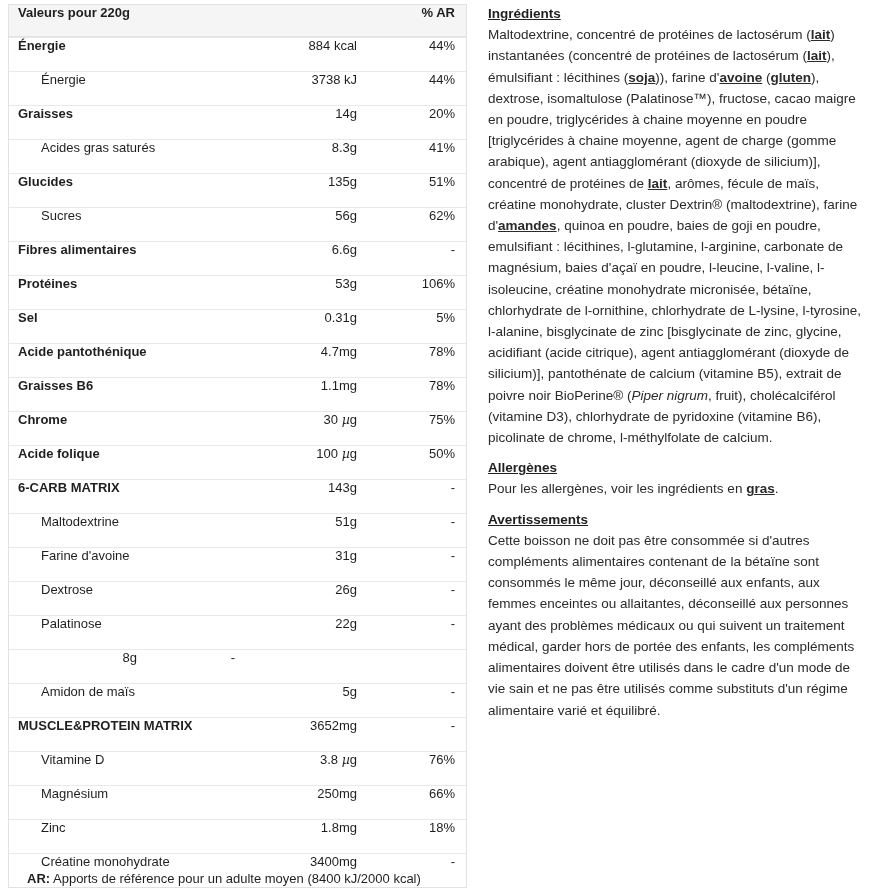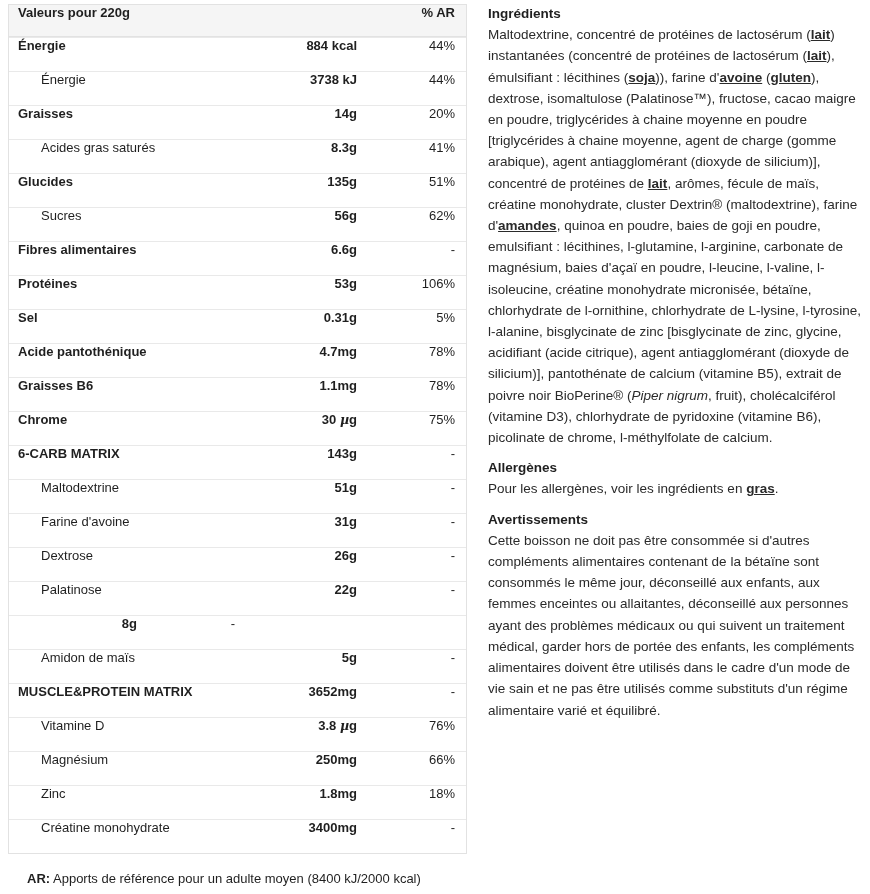--- a/index.html
+++ b/index.html
@@ -48,21 +48,20 @@
     overflow: hidden;
   }
   .t-row.bold .cell-label { font-weight: bold; }
   .t-row.indent .cell-label { padding-left: 32px; }
   .cell-value {
     width: 140px;
     text-align: right;
     padding-right: 12px;
     box-sizing: border-box;
     white-space: nowrap;
-    font-weight: bold;
   }
   .cell-ar {
     width: 97px;
     text-align: right;
     padding-right: 11px;
     box-sizing: border-box;
     white-space: nowrap;
   }
   .cell-value i { font-style: italic; font-family: "DejaVu Serif", serif; font-size: 12.5px; }
 
@@ -84,20 +83,21 @@
     font-size: 13.5px;
     line-height: 21.2px;
     color: #2a2a2a;
   }
   #right-col h3 {
     margin: 0;
     font-size: 13.5px;
     line-height: 21.2px;
     font-weight: bold;
     color: #1f1f1f;
+    text-decoration: underline;
   }
   #right-col p {
     margin: 0 0 9px 0;
   }
   #right-col b { font-weight: bold; text-decoration: underline; }
   #right-col i { }
 </style>
 </head>
 <body>
 
@@ -164,20 +164,25 @@
     <div class="cell-label">Graisses B6</div>
     <div class="cell-value">1.1mg</div>
     <div class="cell-ar">78%</div>
   </div>
         <div class="t-row bold">
     <div class="cell-label">Chrome</div>
     <div class="cell-value">30 <i>µ</i>g</div>
     <div class="cell-ar">75%</div>
   </div>
         <div class="t-row bold">
+    <div class="cell-label">Acide folique</div>
+    <div class="cell-value">100 <i>µ</i>g</div>
+    <div class="cell-ar">50%</div>
+  </div>
+        <div class="t-row bold">
     <div class="cell-label">6-CARB MATRIX</div>
     <div class="cell-value">143g</div>
     <div class="cell-ar">-</div>
   </div>
         <div class="t-row indent">
     <div class="cell-label">Maltodextrine</div>
     <div class="cell-value">51g</div>
     <div class="cell-ar">-</div>
   </div>
         <div class="t-row indent">

